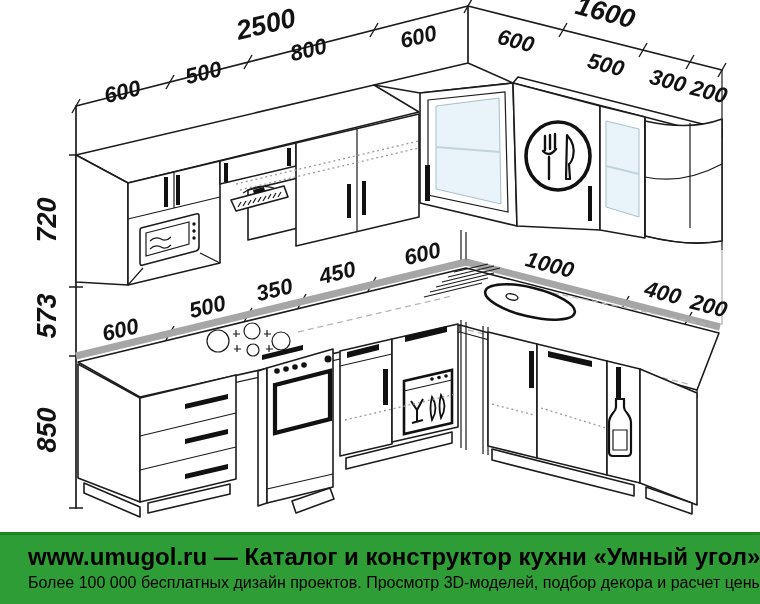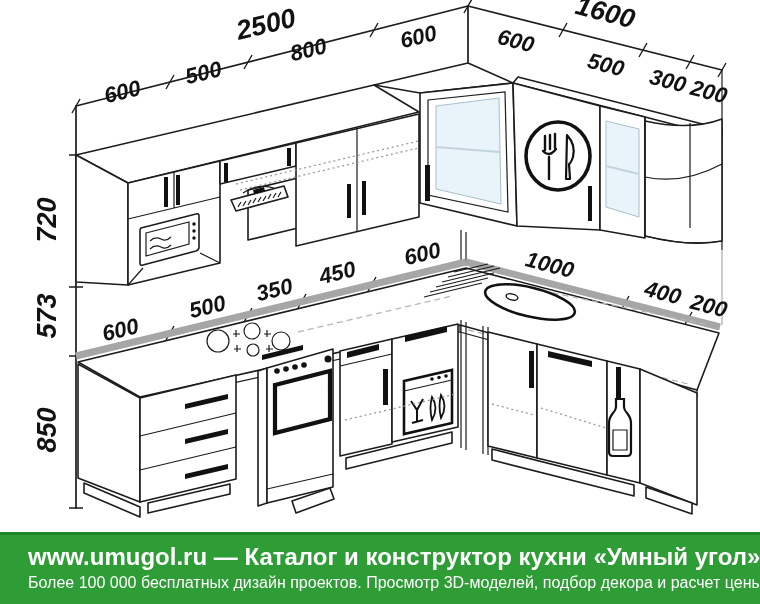--- a/index.html
+++ b/index.html
@@ -15,21 +15,21 @@
   .dot{fill:none;stroke:#9a9a9a;stroke-width:1.3;stroke-dasharray:2 3;}
   .dash{fill:none;stroke:#b6b6b6;stroke-width:1.3;stroke-dasharray:6 4;}
   .glass{fill:#e9f3fa;stroke:#a9bfca;stroke-width:1;}
   .gline{fill:none;stroke:#c2d3dc;stroke-width:2.2;}
   .strip{fill:none;stroke:#a6a6a6;stroke-width:7;}
   .tick{fill:none;stroke:#1c1c1c;stroke-width:1.4;}
   .dim{font-family:"Liberation Sans",sans-serif;font-weight:bold;font-style:italic;fill:#121212;text-anchor:middle;}
   .big{font-size:27px;}
   .mid{font-size:22px;}
   
-  .footer{position:absolute;left:0;top:532px;width:760px;height:72px;background:#2f9d36;border-top:3px solid #1e8526;box-sizing:border-box;color:#ffffff;padding:7px 10px 0 28px;}
+  .footer{position:absolute;left:0;top:532px;width:760px;height:72px;background:#2f9d36;border-top:3px solid #1e8526;box-sizing:border-box;color:#000000;padding:7px 10px 0 28px;}
   .f1{font-size:24px;font-weight:bold;line-height:29px;white-space:nowrap;}
   .f2{font-size:16px;line-height:24px;white-space:nowrap;}
 </style>
 </head>
 <body>
 
 <div class="stage">
 
 <svg width="760" height="532" viewBox="0 0 760 532">
 

